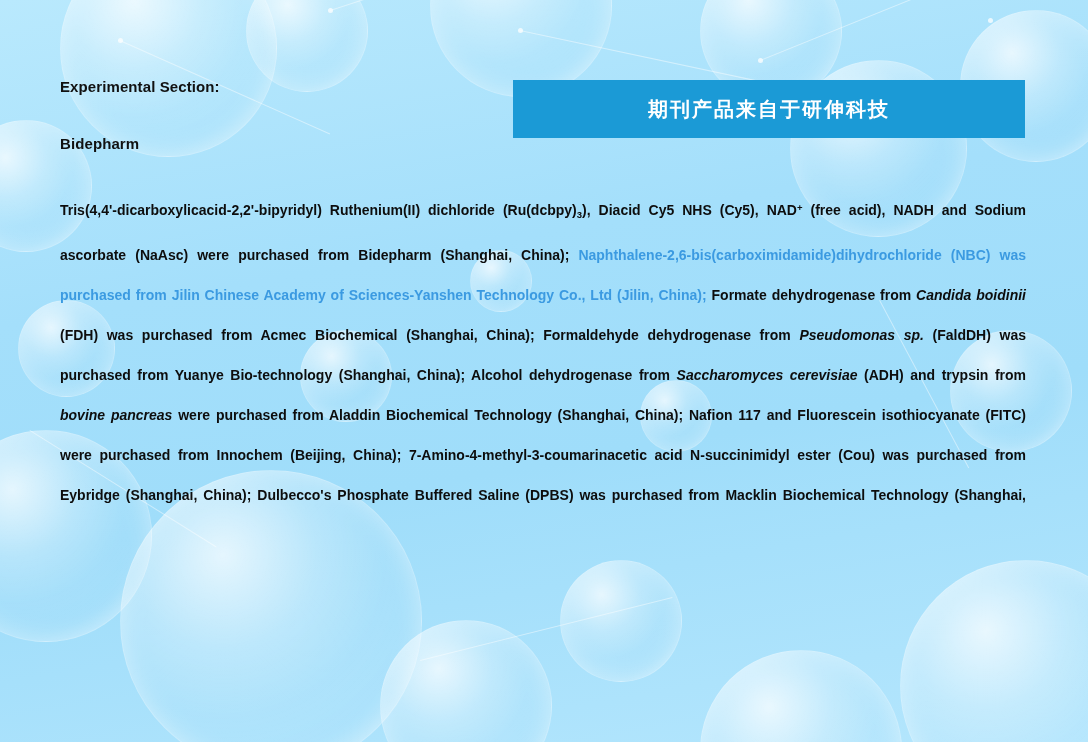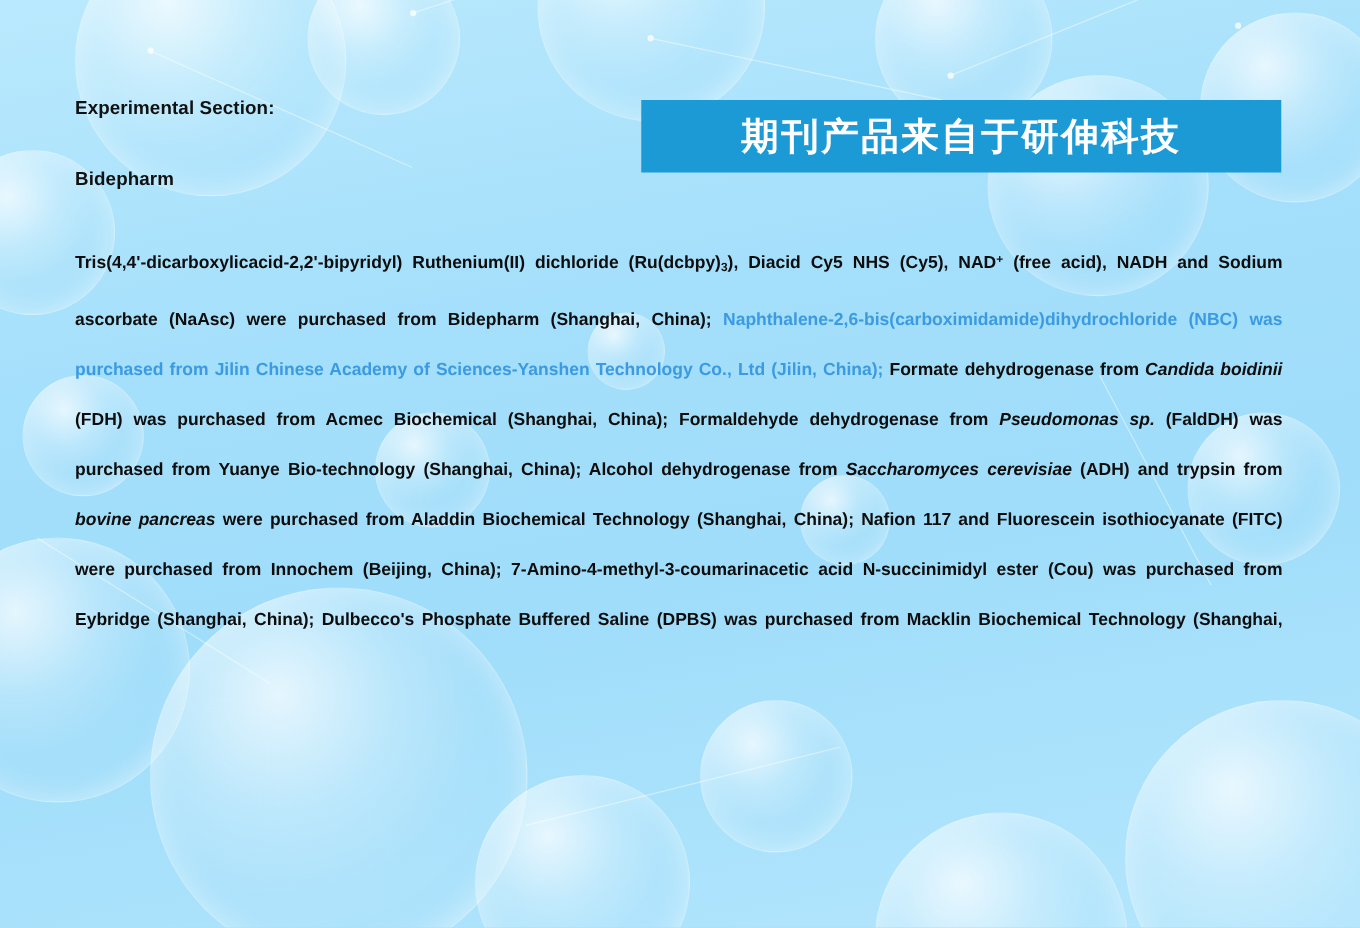--- a/index.html
+++ b/index.html
@@ -77,21 +77,21 @@
     top: 80px;
     width: 512px;
     height: 58px;
     background: #1b9ad6;
     display: flex;
     align-items: center;
     justify-content: center;
   }
   .banner-text {
     color: #ffffff;
-    font-size: 30px;
+    font-size: 20px;
     font-weight: 700;
     letter-spacing: 2px;
     font-family: "DejaVu Sans", sans-serif;
   }
 
   .body-text {
     position: absolute;
     left: 0;
     top: 188px;
     width: 966px;

